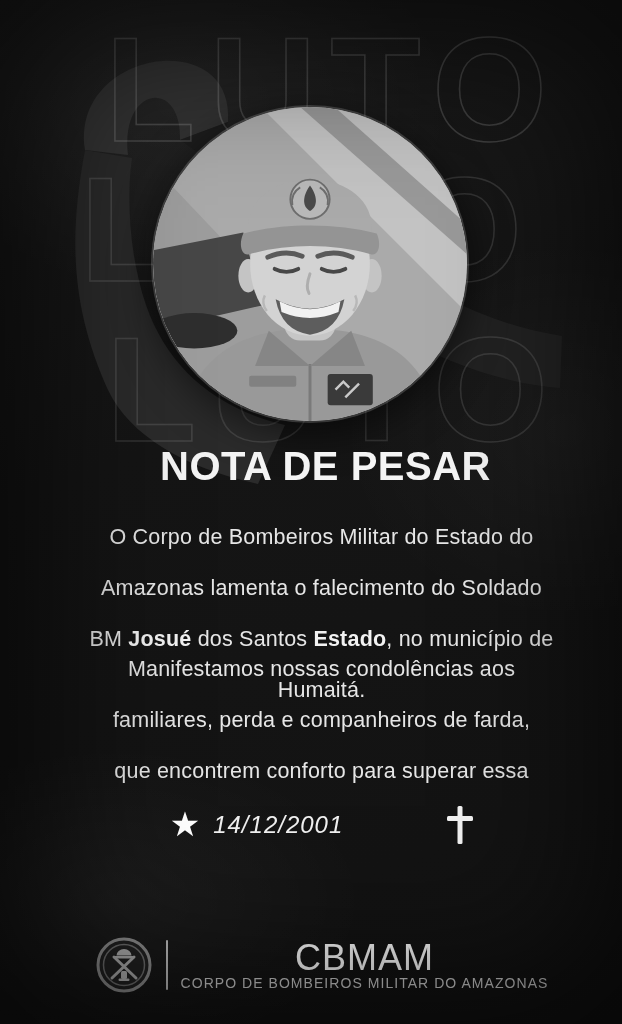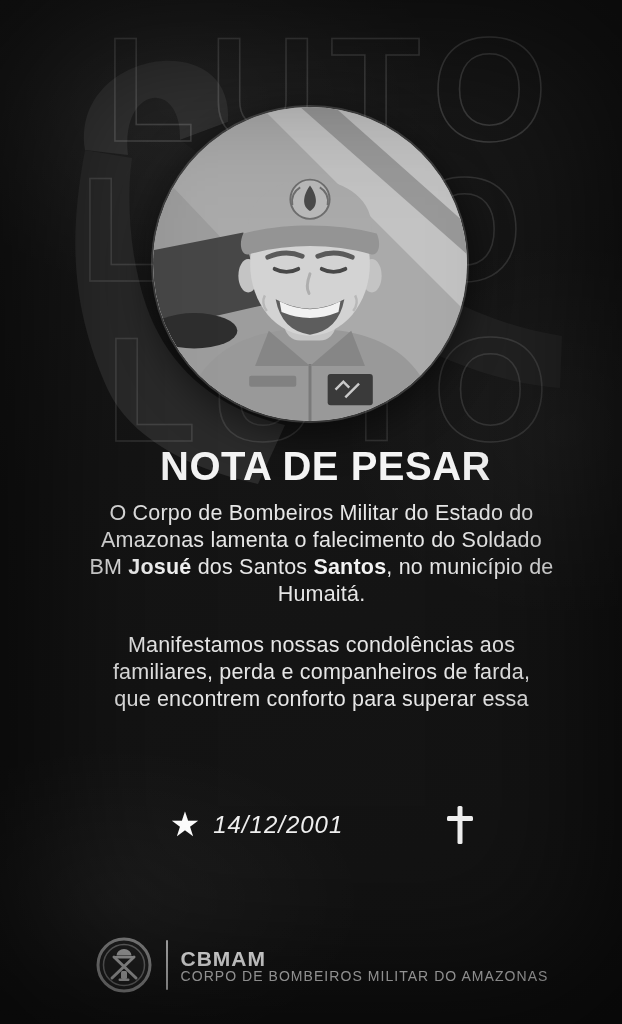--- a/index.html
+++ b/index.html
@@ -53,21 +53,21 @@
     text-align:center;
     font-size:40px;font-weight:800;letter-spacing:0.5px;
     color:#f4f4f4;z-index:4;margin-left:8px;
   }
   .para{
     position:absolute;left:30px;right:30px;
     text-align:center;
     font-size:21.5px;line-height:27px;letter-spacing:0.2px;
     color:#e6e6e6;z-index:4;margin:0;
   }
-  .para .pline{display:block;}
+  .para .pline{display:block;margin-top:24px;}
   .para .b{font-weight:700;color:#f2f2f2;}
   .para1{top:500px;}
   .para2{top:632px;}
 
   .dates-row{
     position:absolute;top:806px;left:0;right:0;
     display:flex;justify-content:center;align-items:center;gap:104px;
     z-index:4;
   }
   .date-group{display:flex;align-items:center;gap:13px;}
@@ -76,21 +76,21 @@
   .cross-svg{display:block;}
 
   .footer{
     position:absolute;top:936px;left:0;right:0;
     display:flex;justify-content:center;align-items:center;gap:13px;
     z-index:4;
   }
   .crest{display:block;opacity:0.92;}
   .footer-divider{width:2px;height:50px;background:#dedede;opacity:0.85;border-radius:1px;}
   .org-block{display:flex;flex-direction:column;justify-content:center;}
-  .org-acronym{font-size:21px;font-weight:700;letter-spacing:1px;color:#fafafa;line-height:1;}
+  .org-acronym{font-size:36px;font-weight:400;letter-spacing:1px;color:#fafafa;line-height:1;text-align:center;}
   .org-name{font-size:14px;font-weight:400;letter-spacing:1.05px;color:#cfcfcf;line-height:1;white-space:nowrap;}
 </style>
 </head>
 <body>
 
 <div class="poster">
 
   <svg class="ribbon-svg" width="622" height="560" viewBox="0 0 622 560" aria-hidden="true">
     <path d="M85,150 C70,50 235,25 228,122 L180,140 C182,78 120,85 128,155 Z" fill="#343434"></path>
     <path d="M85,150 C68,240 72,310 108,390 C130,436 185,468 258,484 L285,425 C215,408 168,368 146,305 C130,258 126,200 132,158 Z" fill="#2b2b2b"></path>
@@ -158,21 +158,21 @@
         <path d="M114,192 q-4,8 2,16 M206,192 q4,8 -2,16" stroke="#b8b8b8" stroke-width="2.5" fill="none"></path>
       </g>
     </svg>
   </div>
 
   <div class="title">NOTA DE PESAR</div>
 
   <p class="para para1">
     <span class="pline">O Corpo de Bombeiros Militar do Estado do</span>
     <span class="pline">Amazonas lamenta o falecimento do Soldado</span>
-    <span class="pline"><span>BM </span><span class="b">Josué</span><span> dos Santos </span><span class="b">Santos</span><span>, no município de</span></span>
+    <span class="pline"><span>BM </span><span class="b">Josué</span><span> dos Santos </span><span class="b">Estado</span><span>, no município de</span></span>
     <span class="pline">Humaitá.</span>
   </p>
 
   <p class="para para2">
     <span class="pline">Manifestamos nossas condolências aos</span>
     <span class="pline">familiares, perda e companheiros de farda,</span>
     <span class="pline">que encontrem conforto para superar essa</span>
   </p>
 
   <div class="dates-row">

